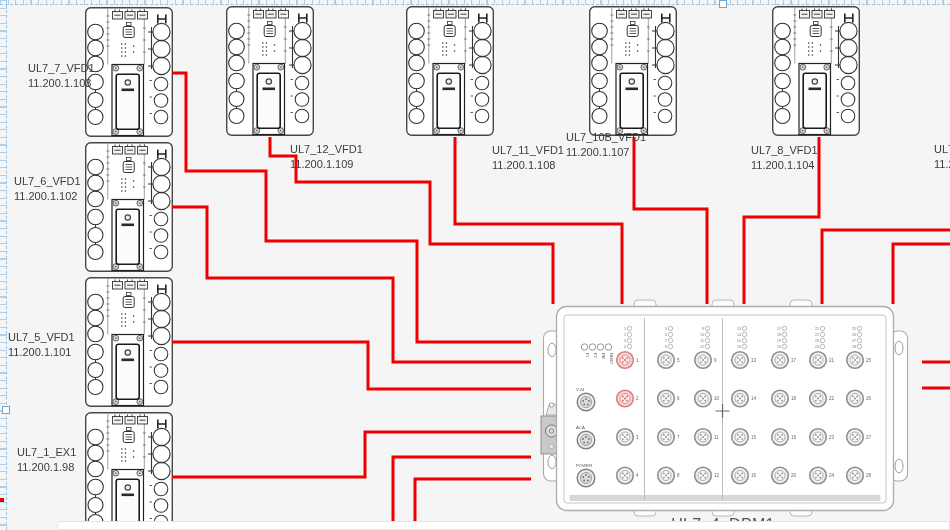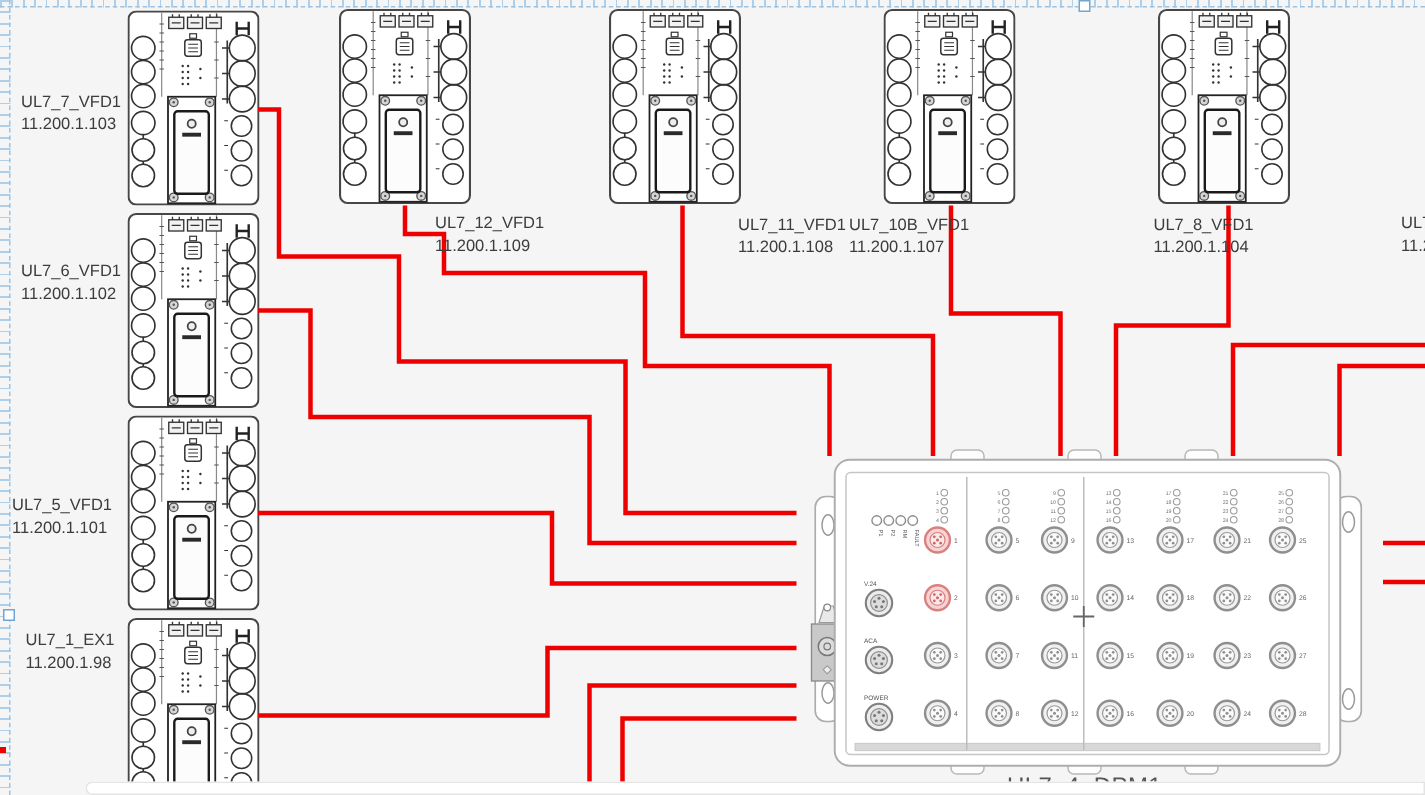--- a/index.html
+++ b/index.html
@@ -537,49 +537,49 @@
       <polyline points="922,388 950,388" fill="none" stroke="#ee0000" stroke-width="3"></polyline>
     </g>
 </svg>
 
 <div class="ruler-top"></div>
 <div class="ruler-left"></div>
 <div class="handle" style="left:719px;top:0px"></div>
 <div class="handle" style="left:2px;top:406px"></div>
 <div class="edge-marker"></div>
 
-<div class="dev-label" style="left:14px;top:61px">
+<div class="dev-label" style="left:28px;top:61px">
   <div>UL7_7_VFD1</div>
   <div>11.200.1.103</div>
 </div>
 <div class="dev-label" style="left:14px;top:174px">
   <div>UL7_6_VFD1</div>
   <div>11.200.1.102</div>
 </div>
 <div class="dev-label" style="left:8px;top:330px">
   <div>UL7_5_VFD1</div>
   <div>11.200.1.101</div>
 </div>
-<div class="dev-label" style="left:17px;top:420px">
+<div class="dev-label" style="left:17px;top:445px">
   <div>UL7_1_EX1</div>
   <div>11.200.1.98</div>
 </div>
 <div class="dev-label" style="left:290px;top:142px">
   <div>UL7_12_VFD1</div>
   <div>11.200.1.109</div>
 </div>
 <div class="dev-label" style="left:492px;top:143px">
   <div>UL7_11_VFD1</div>
   <div>11.200.1.108</div>
 </div>
-<div class="dev-label" style="left:566px;top:143px">
+<div class="dev-label" style="left:566px;top:130px">
   <div>UL7_10B_VFD1</div>
   <div>11.200.1.107</div>
 </div>
-<div class="dev-label" style="left:769px;top:143px">
+<div class="dev-label" style="left:751px;top:143px">
   <div>UL7_8_VFD1</div>
   <div>11.200.1.104</div>
 </div>
 <div class="dev-label" style="left:934px;top:142px">
   <div>UL7</div>
   <div>11.2</div>
 </div>
 <div id="dpm-label">UL7_4_DPM1</div>
 
 <div class="hscroll"></div>

